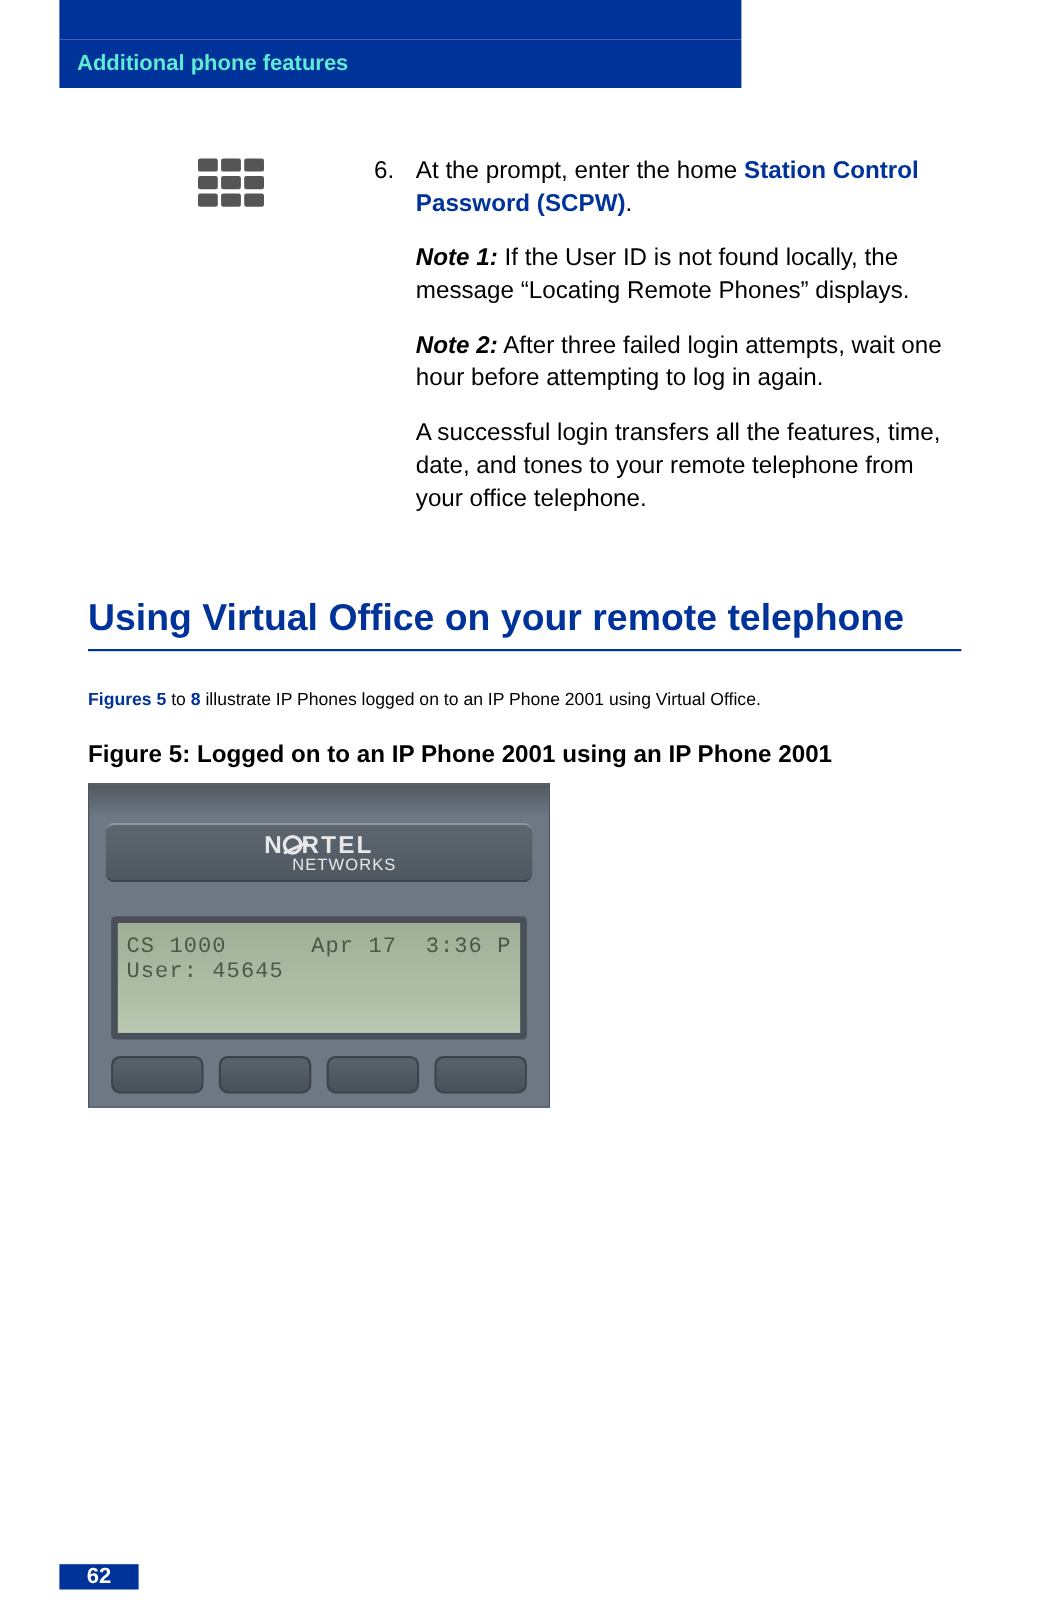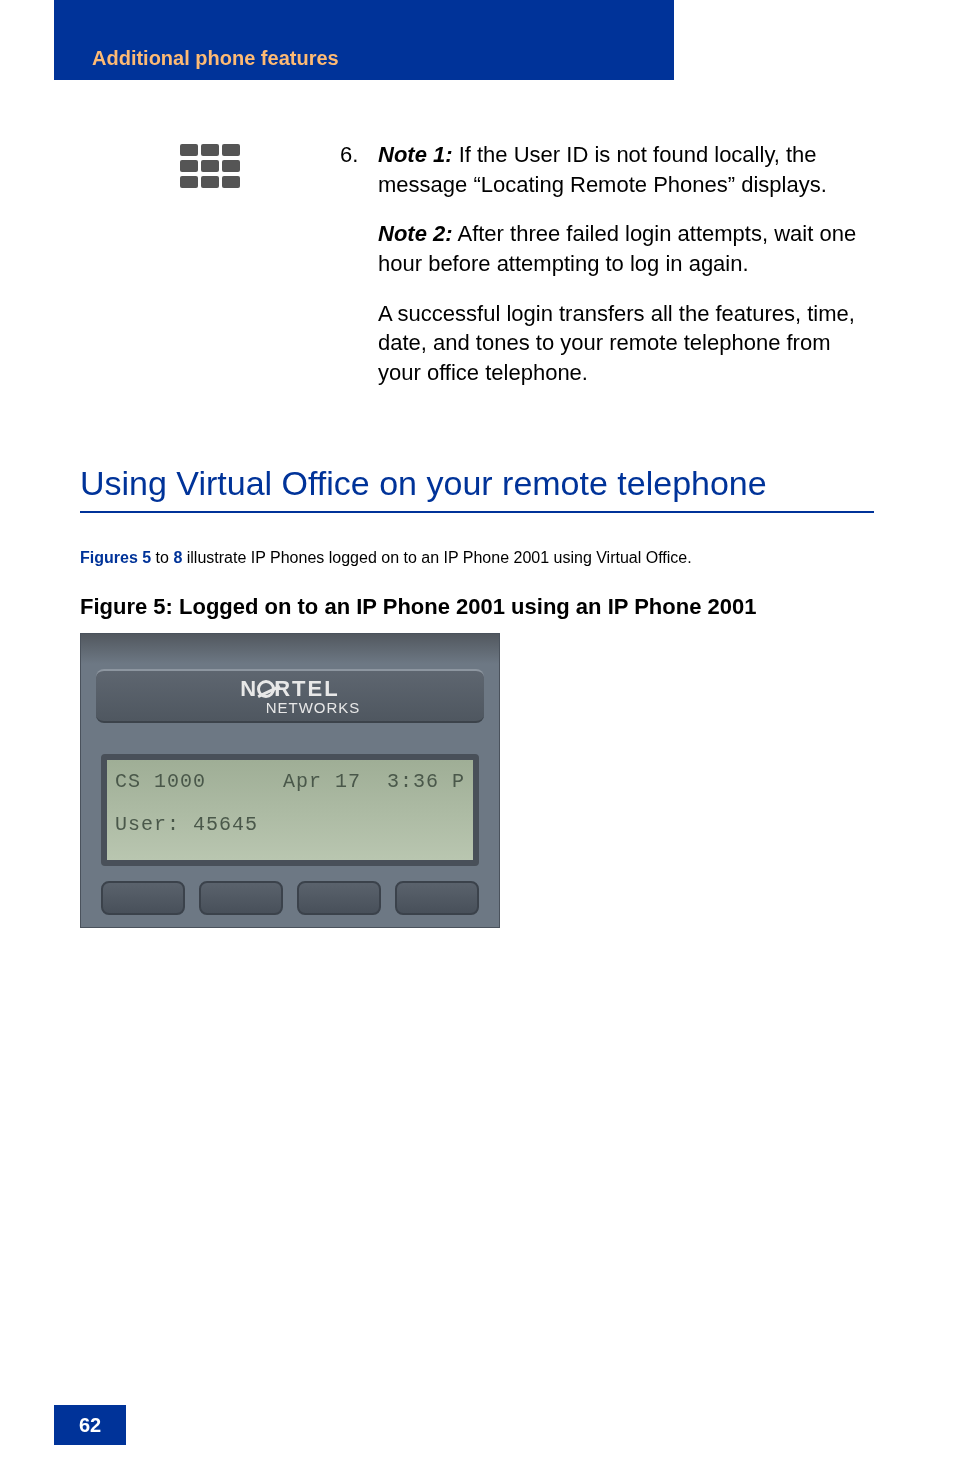--- a/index.html
+++ b/index.html
@@ -24,24 +24,24 @@
     height: 36px;
     background: #003399;
   }
   .header-bar {
     position: absolute;
     top: 36px;
     left: 54px;
     width: 620px;
     height: 44px;
     background: #003399;
-    color: #fdba74;
+    color: #5eead4;
     font-weight: bold;
     font-size: 20px;
-    padding-left: 38px;
+    padding-left: 16px;
     display: flex;
     align-items: center;
     font-family: Arial, Helvetica, sans-serif;
   }
   .content {
     position: absolute;
     top: 140px;
     left: 80px;
     right: 80px;
   }
@@ -76,21 +76,21 @@
     display: inline-block;
     min-width: 28px;
   }
   .step-body p {
     margin-bottom: 20px;
   }
   .link { color: #003399; font-weight: bold; }
   .bold-ital { font-weight: bold; font-style: italic; }
   .section-heading {
     color: #003399;
-    font-weight: normal;
+    font-weight: bold;
     font-size: 34px;
     line-height: 1.15;
     margin-top: 56px;
     font-family: Arial, Helvetica, sans-serif;
   }
   .section-rule {
     border: none;
     border-top: 2px solid #003399;
     margin-top: 8px;
     margin-bottom: 34px;
@@ -188,21 +188,21 @@
     background: linear-gradient(#9fae96,#b9c6b0);
     border: 6px solid #495059;
     border-radius: 4px;
     font-family: "Courier New", monospace;
     color: #4a584a;
     font-size: 20px;
     padding: 10px 8px;
     letter-spacing: 1px;
   }
   .phone-screen .row1 { display:flex; justify-content: space-between; }
-  .phone-screen .row2 { margin-top: 20px; }
+  .phone-screen .row2 { }
   .phone-buttons {
     position: absolute;
     bottom: 12px;
     left: 20px;
     right: 20px;
     display: flex;
     justify-content: space-between;
     gap: 14px;
   }
   .phone-buttons .btn {
@@ -210,21 +210,21 @@
     height: 34px;
     background: linear-gradient(#5a626c,#48505a);
     border: 2px solid #3b424b;
     border-radius: 8px;
   }
   .page-number-box {
     position: absolute;
     bottom: 30px;
     left: 54px;
     width: 72px;
-    height: 40px;
+    height: 23px;
     background: #003399;
     color: #fff;
     font-weight: bold;
     font-size: 20px;
     display: flex;
     align-items: center;
     justify-content: center;
   }
 </style>
 </head>
@@ -248,20 +248,23 @@
             <span></span>
           <span></span>
             <span></span>
             <span></span>
         </div>
       </div>
       <div class="step-text">
         <div style="display:flex; align-items:flex-start;">
           <span class="step-number">6.</span>
           <div class="step-body" style="flex:1; padding-left:10px;">
+            <p>
+              <span>At the prompt, enter the home </span><span class="link">Station Control Password (SCPW)</span><span>.</span>
+            </p>
             <p>
               <span class="bold-ital">Note 1:</span><span> If the User ID is not found locally, the message “Locating Remote Phones” displays.</span>
             </p>
             <p>
               <span class="bold-ital">Note 2:</span><span> After three failed login attempts, wait one hour before attempting to log in again.</span>
             </p>
             <p>A successful login transfers all the features, time, date, and tones to your remote telephone from your office telephone.</p>
           </div>
         </div>
       </div>

